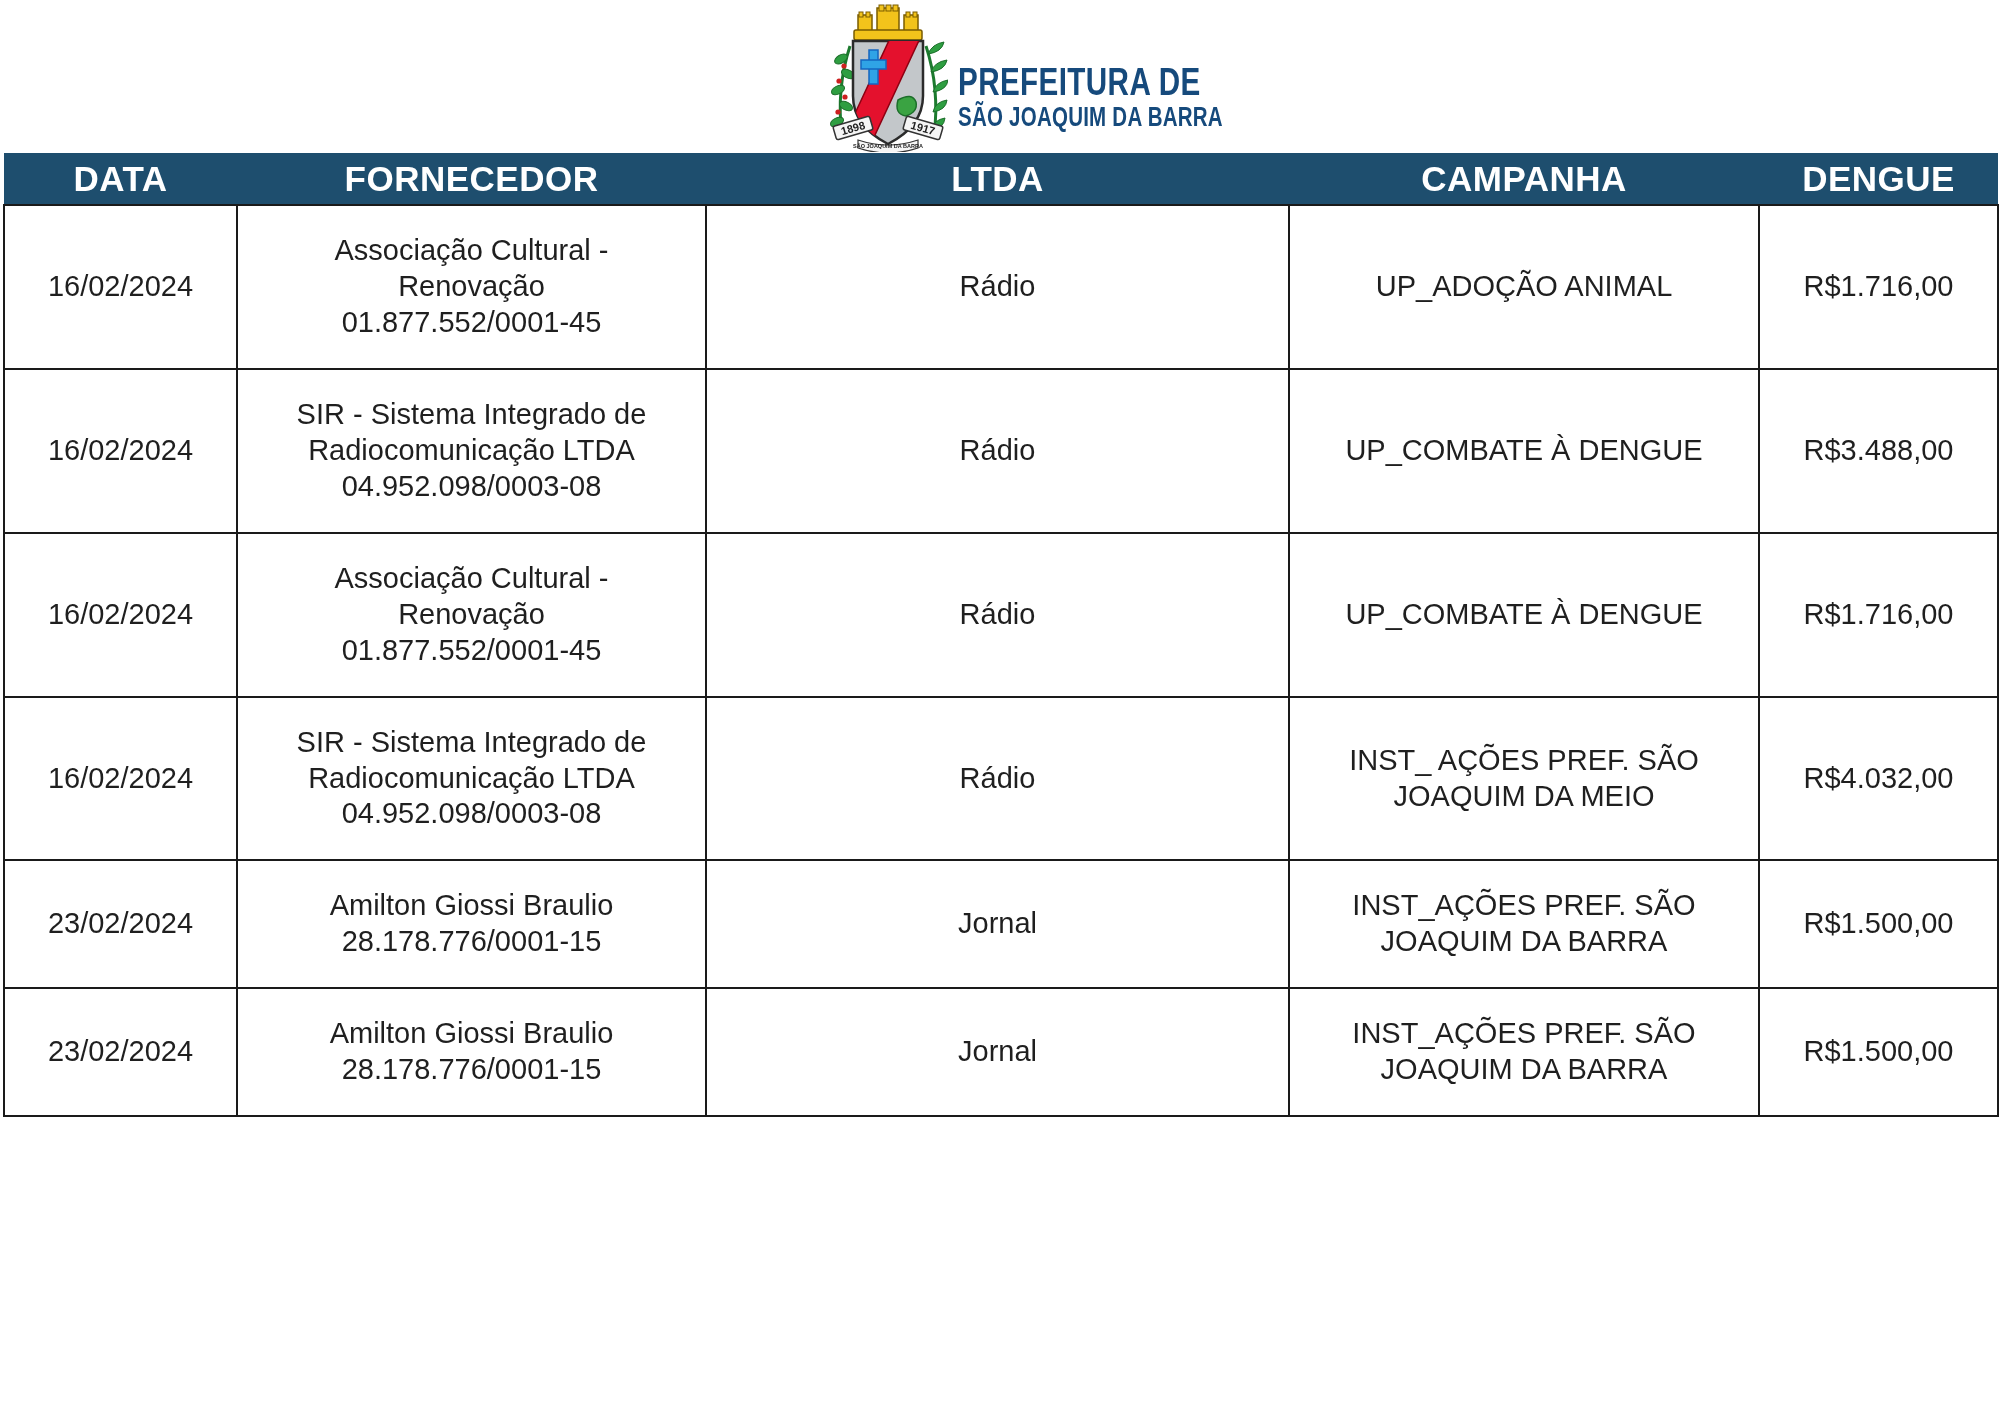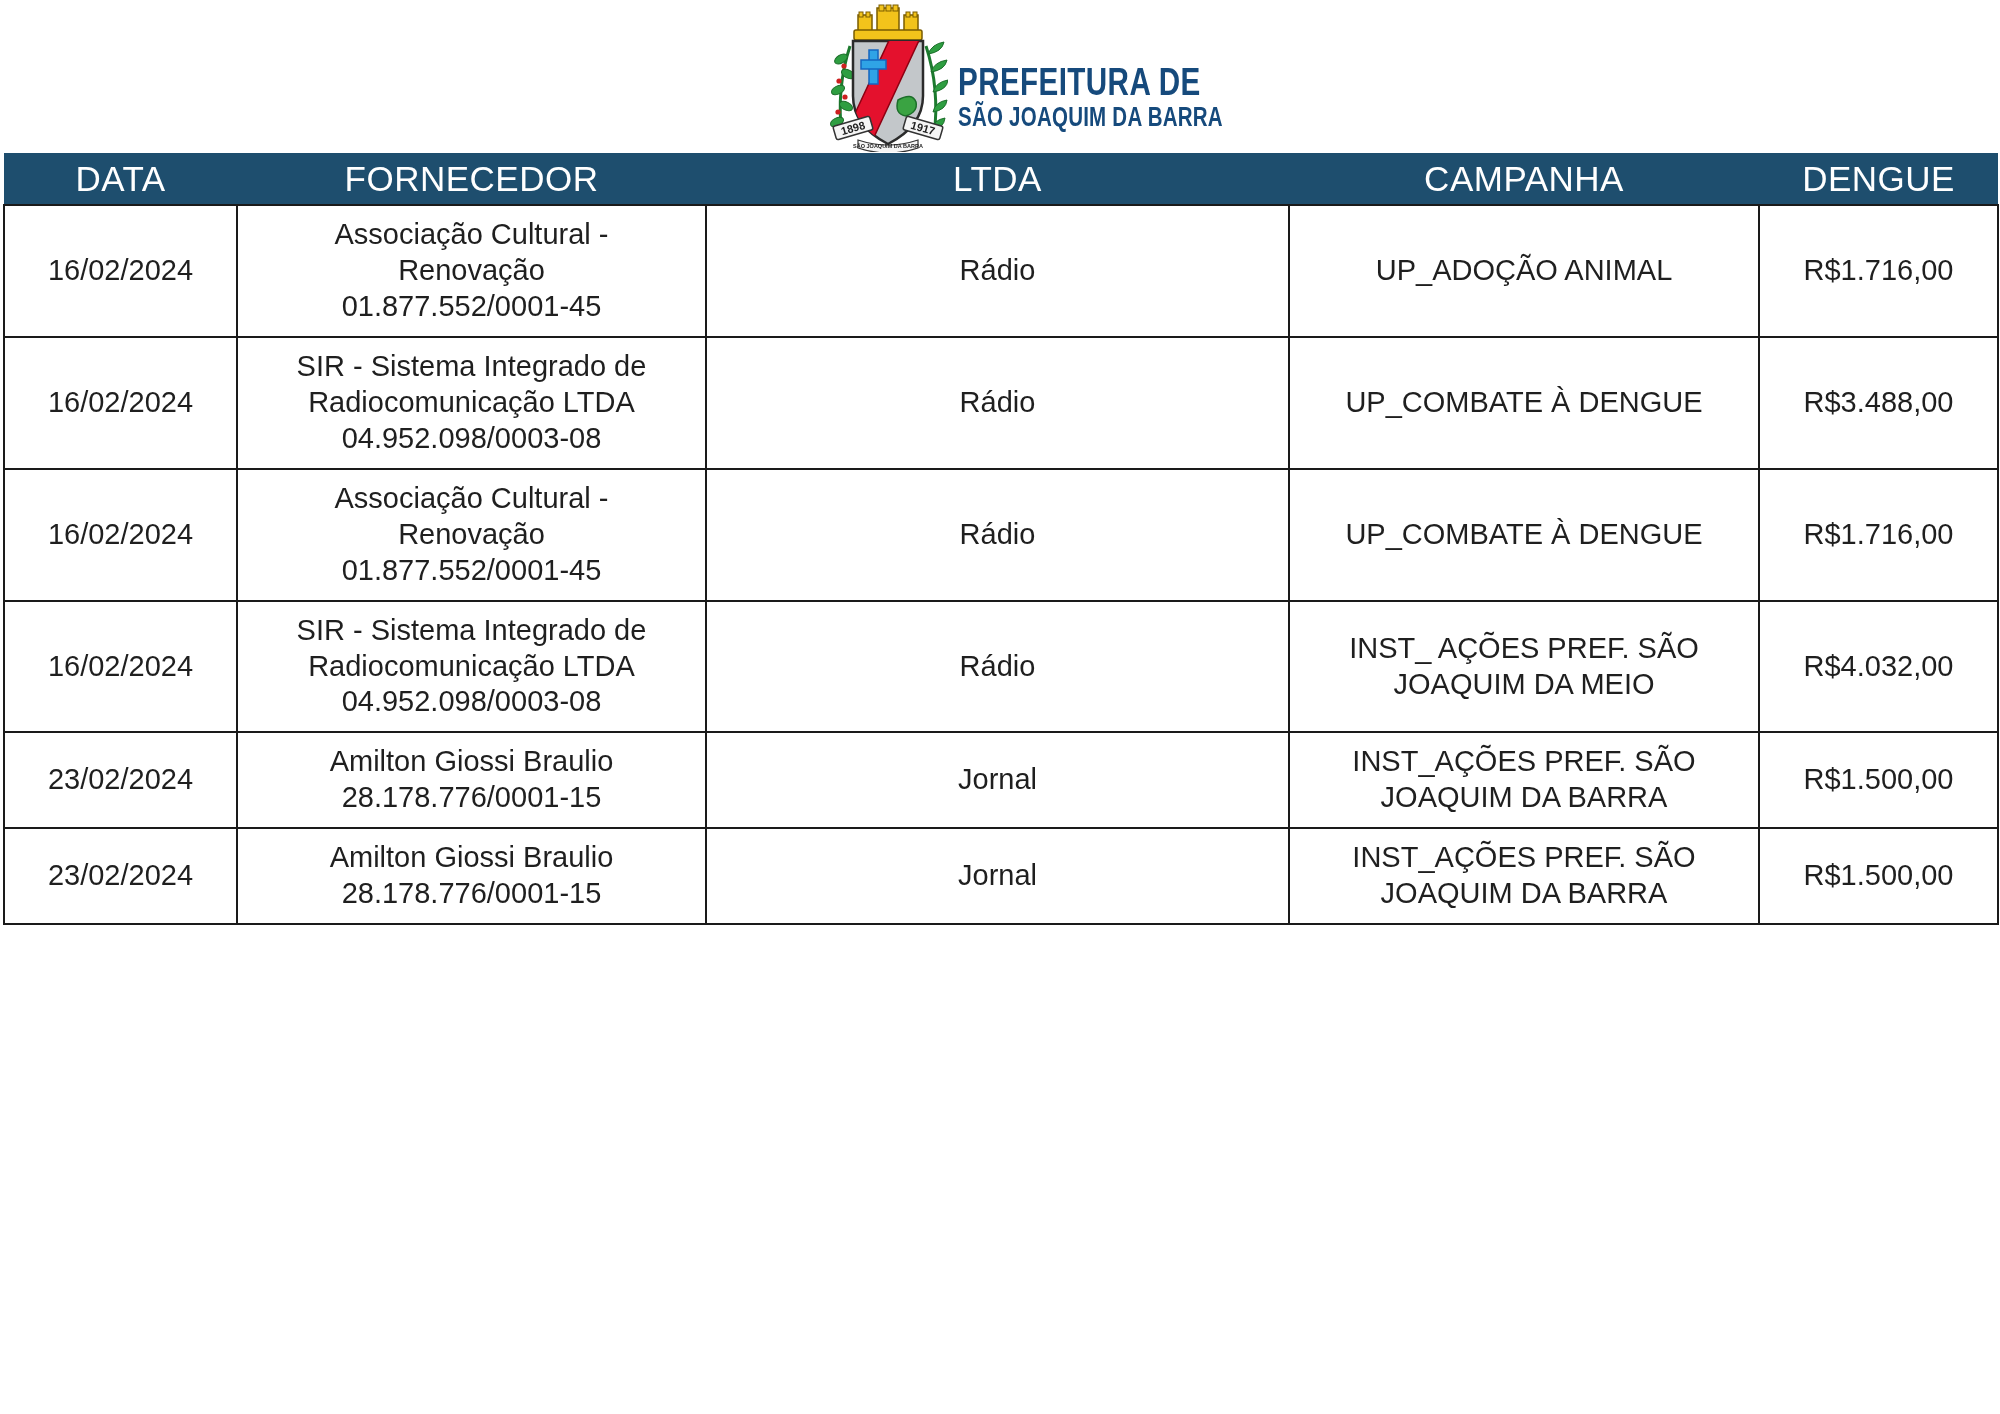--- a/index.html
+++ b/index.html
@@ -48,34 +48,34 @@
     position:absolute;
     left:3px; top:153px;
     width:1994px;
     border-collapse:collapse;
     table-layout:fixed;
   }
   .spend-table th {
     background:#1E4E6E;
     color:#ffffff;
     font-size:35px;
-    font-weight:normal;
+    font-weight:bold;
     letter-spacing:0.5px;
     height:52px;
     border:none;
     text-align:center;
     vertical-align:middle;
   }
   .spend-table td {
     border:2px solid #1A1A1A;
     font-size:29px;
     color:#1F1F1F;
     text-align:center;
     vertical-align:middle;
-    padding:11px 10px;
+    padding:27px 10px;
     line-height:1.24;
     background:#ffffff;
   }
   .col-data      { width:233px; }
   .col-fornecedor{ width:469px; }
   .col-meio      { width:583px; }
   .col-campanha  { width:470px; }
   .col-valor     { width:239px; }
 </style>
 </head>

